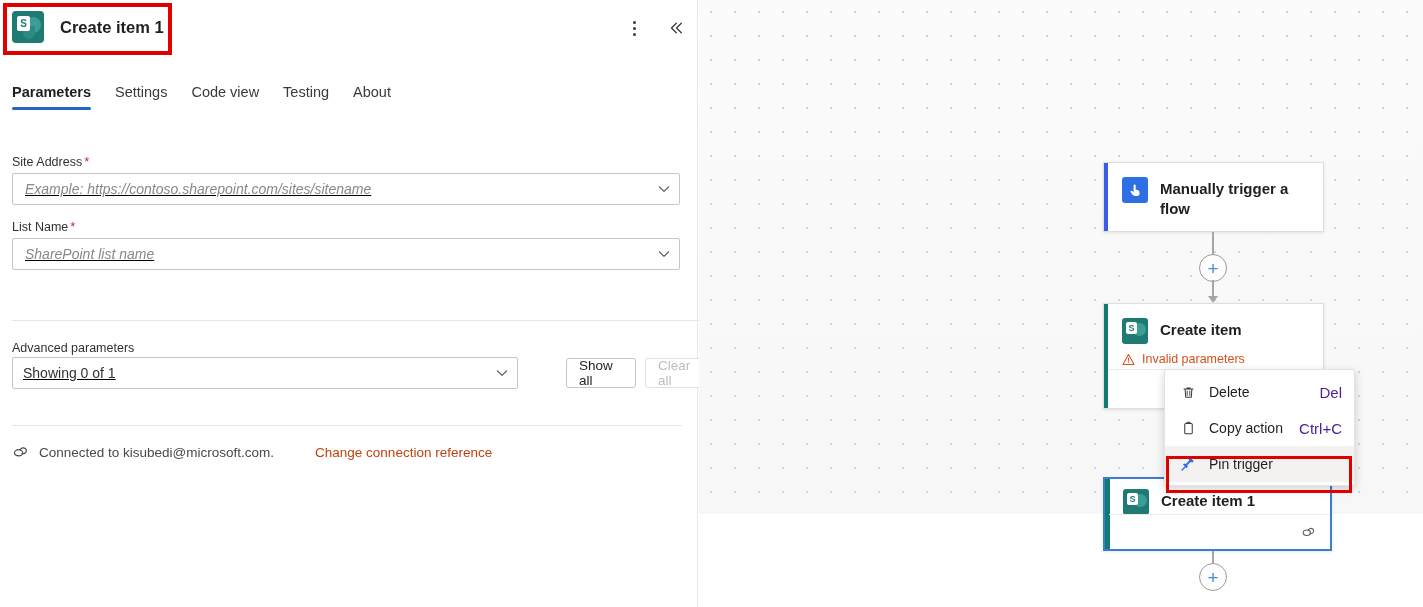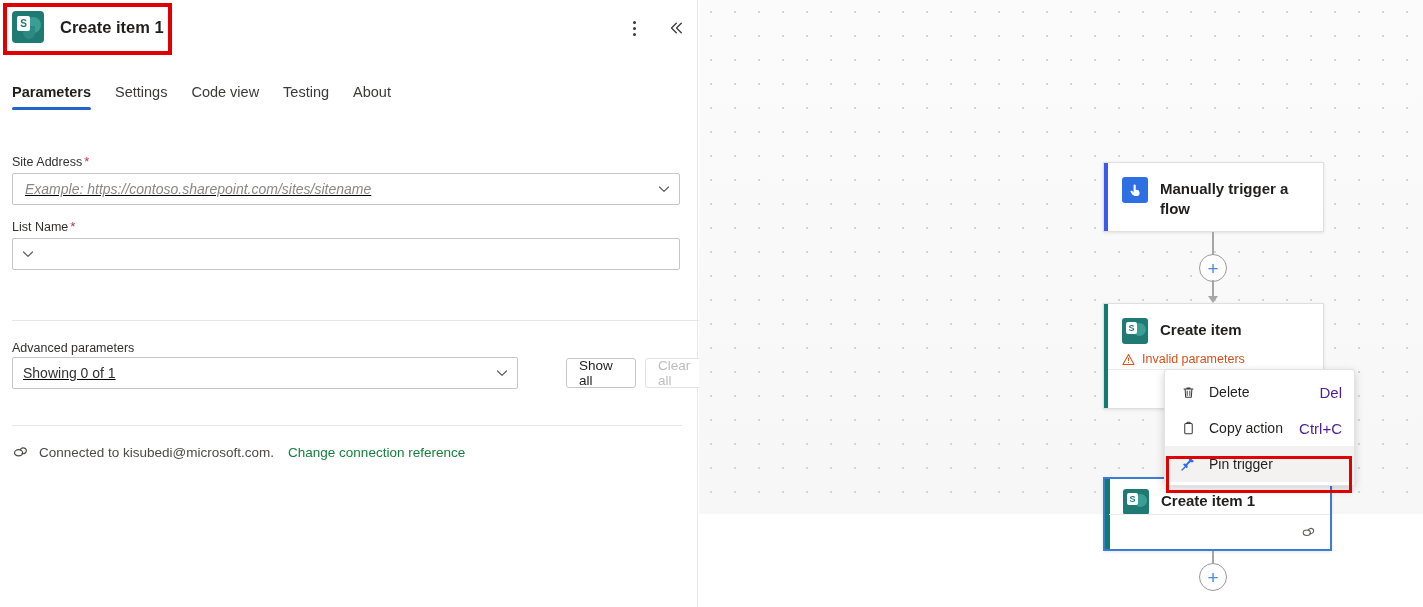--- a/index.html
+++ b/index.html
@@ -145,21 +145,21 @@
     display: flex; align-items: center; justify-content: center;
     cursor: pointer; padding: 0 12px; margin-left: 36px;
   }
   .pill-btn.disabled { color: #bdbdbd; border-color: #e4e2e0; cursor: default; }
 
   #conn-row {
     position: absolute; left: 12px; top: 444px;
     display: flex; align-items: center; gap: 10px;
     font-size: 13.5px; color: #4b4a48;
   }
-  #conn-link { color: #15803d; cursor: pointer; margin-left: 4px; }
+  #conn-link { color: #c2410c; cursor: pointer; margin-left: 31px; }
 
   
   #canvas {
     position: absolute; left: 699px; top: 0;
     width: 724px; height: 514px;
     background:
       radial-gradient(circle, #d4d4d4 0.9px, rgba(0,0,0,0) 1.1px) 0 0/24px 24px,
       linear-gradient(180deg, #fbfbfb, #f7f7f7);
   }
 
@@ -299,20 +299,21 @@
         <svg width="14" height="14" viewBox="0 0 14 14">
           <path d="M2.5 5 7 9.4 11.5 5" fill="none" stroke="#605e5c" stroke-width="1.2" stroke-linecap="round" stroke-linejoin="round"></path>
         </svg>
       </div>
     </div>
 
     <div class="field-label" style="top:219px">
       <span>List Name</span><span class="req">*</span>
     </div>
     <div class="combo" style="top:238px">
+      <div class="ph">SharePoint list name</div>
       <div class="chev">
         <svg width="14" height="14" viewBox="0 0 14 14">
           <path d="M2.5 5 7 9.4 11.5 5" fill="none" stroke="#605e5c" stroke-width="1.2" stroke-linecap="round" stroke-linejoin="round"></path>
         </svg>
       </div>
     </div>
 
     <div id="divider" style="width:1370px"></div>
 
     <div class="field-label" style="top:341px">Advanced parameters</div>

